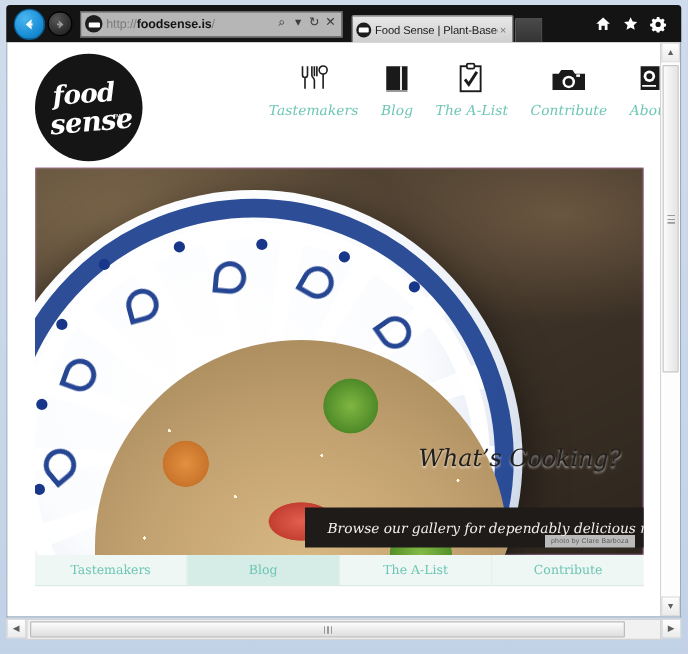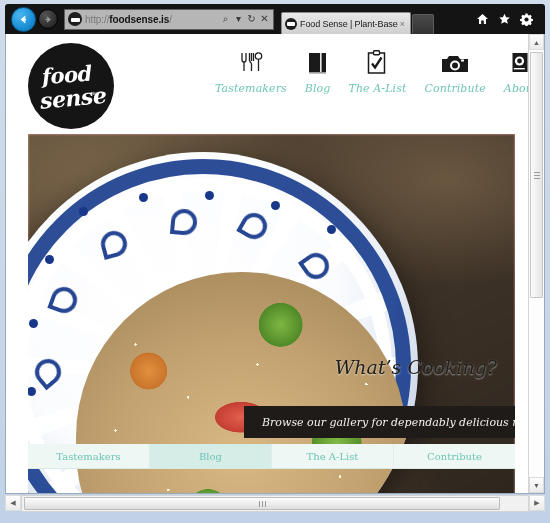--- a/index.html
+++ b/index.html
@@ -248,23 +248,23 @@
     color: #6ec6b4;
     white-space: nowrap;
     letter-spacing: 0.1px;
   }
 
   
   #hero {
     position: absolute;
     left: 22px; top: 100px;
     width: 487px;
-    height: 378px;
-    overflow: hidden;
-    background: #fca5a5;
+    height: 310px;
+    overflow: hidden;
+    background: #f0abfc;
   }
   
   #hero-bg {
     position: absolute; inset: 0;
     background:
       radial-gradient(ellipse 60% 45% at 18% 14%, rgba(135,112,82,.85) 0%, rgba(0,0,0,0) 70%),
       radial-gradient(ellipse 55% 40% at 86% 12%, rgba(120,98,72,.75) 0%, rgba(0,0,0,0) 70%),
       radial-gradient(ellipse 50% 40% at 50% 96%, rgba(96,78,58,.7) 0%, rgba(0,0,0,0) 70%),
       linear-gradient(155deg,#5d4d39 0%,#42362a 40%,#2e261e 100%);
     filter: blur(1px);

